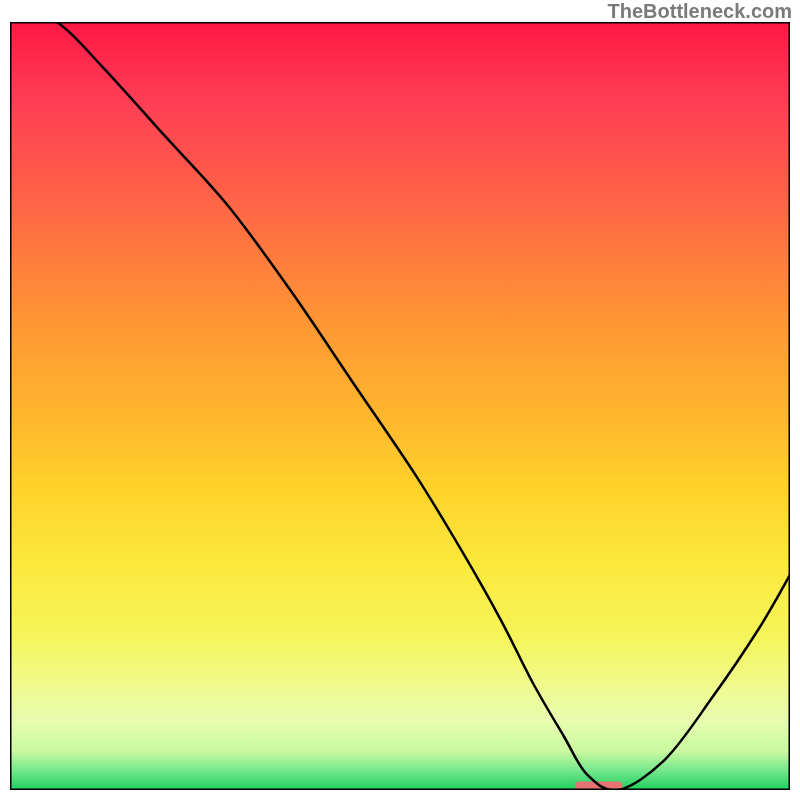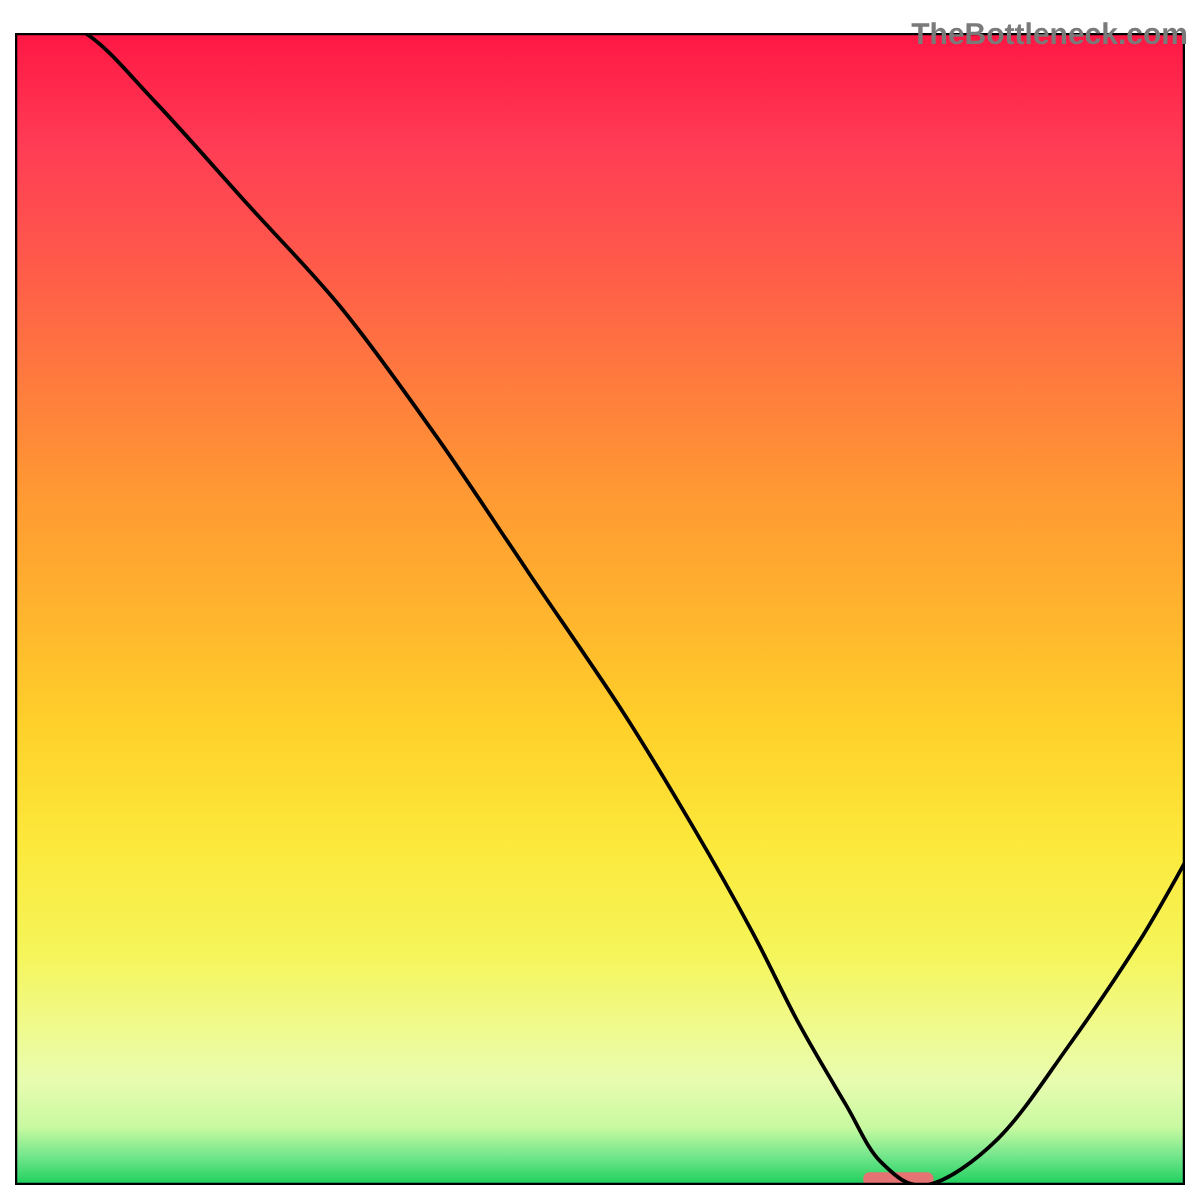--- a/index.html
+++ b/index.html
@@ -6,21 +6,21 @@
     margin: 0;
     padding: 0;
     width: 800px;
     height: 800px;
     background: #ffffff;
     position: relative;
     overflow: hidden;
   }
   .watermark {
     position: absolute;
-    top: 12px;
+    top: 0;
     right: 8px;
     font-family: Arial, Helvetica, sans-serif;
     font-size: 20px;
     font-weight: 600;
     color: #7a7a7a;
     z-index: 10;
   }
   .plot-frame {
     position: absolute;
     left: 10px;

